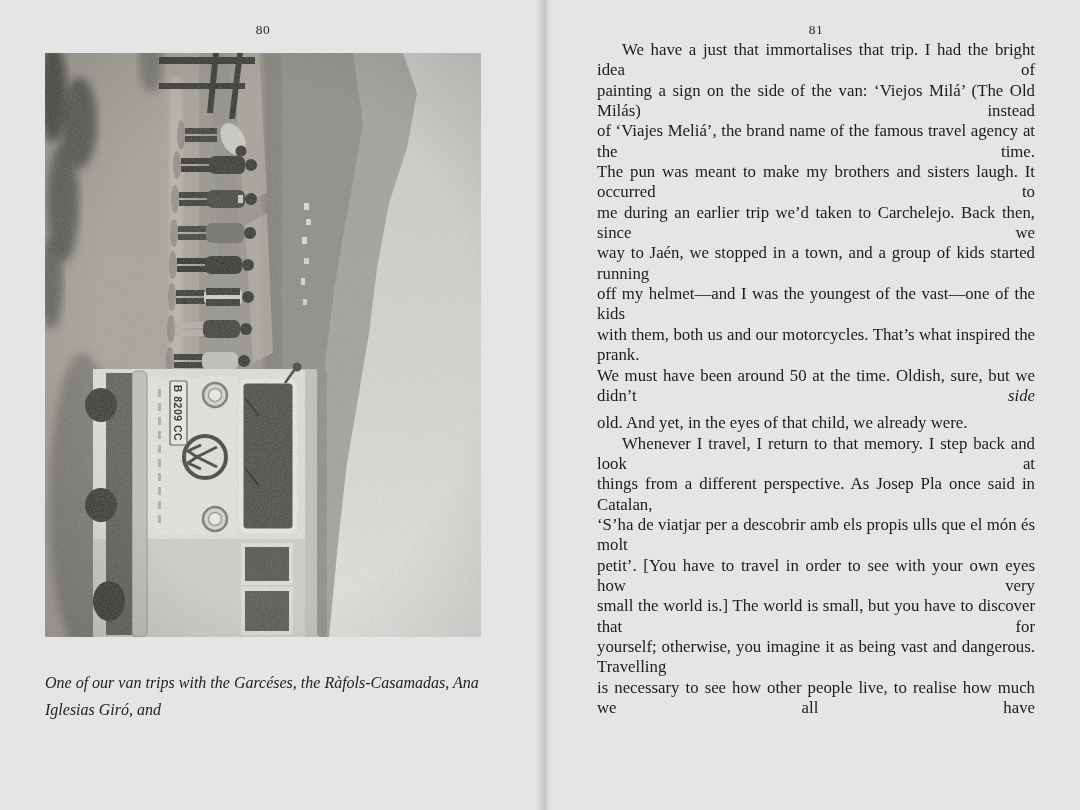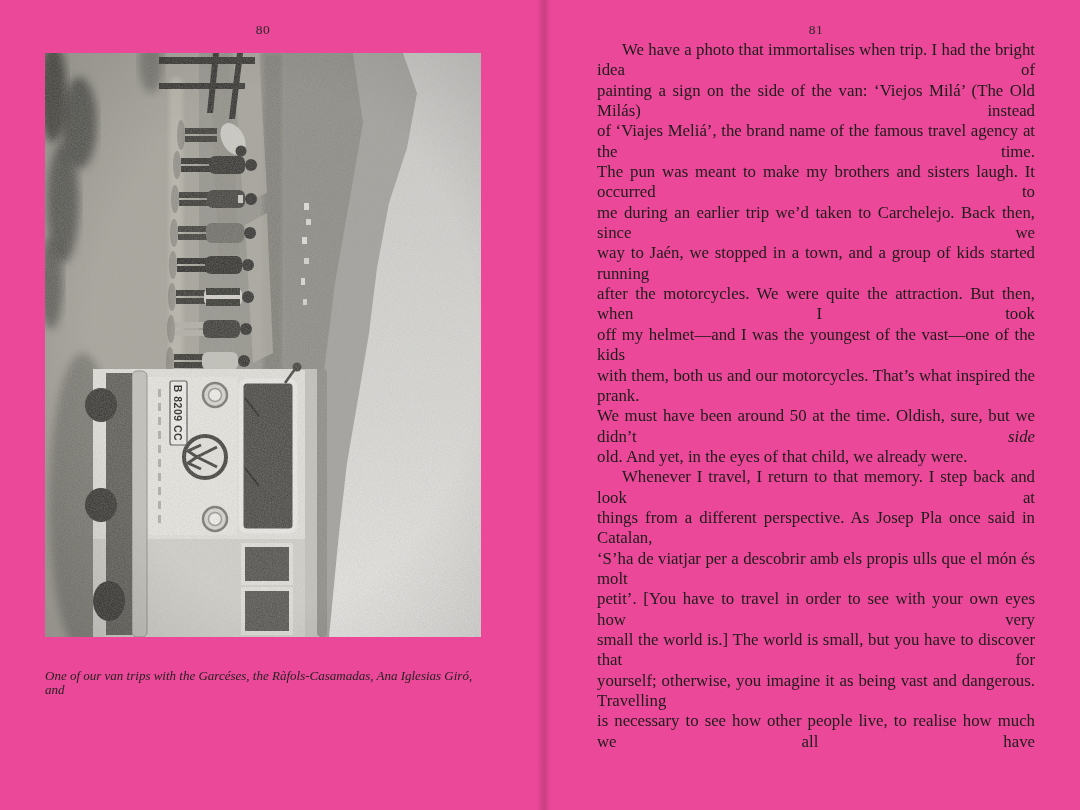--- a/index.html
+++ b/index.html
@@ -1,49 +1,49 @@
 <!DOCTYPE html>
 <html><head>
 <meta charset="utf-8">
 <style>
   html,body{margin:0;padding:0;}
   body{
     width:1080px;height:810px;position:relative;background:#ffffff;
     font-family:"Liberation Serif","DejaVu Serif",serif;color:#1d1c1a;
     overflow:hidden;
   }
-  .spread{position:absolute;inset:0;background:#ec4899;}
+  .spread{position:absolute;inset:0;background:#e5e5e5;}
   .gutter{
     position:absolute;left:536px;top:0;width:18px;height:810px;
     background:linear-gradient(90deg,rgba(0,0,0,0) 0%,rgba(0,0,0,0.12) 40%,rgba(0,0,0,0.13) 52%,rgba(0,0,0,0.03) 72%,rgba(0,0,0,0) 100%);
   }
   .pagenum{
     position:absolute;top:22px;font-size:13.5px;letter-spacing:0.6px;
     text-align:center;color:#2b2a28;
   }
   #pagenum-left{left:45px;width:436px;}
   #pagenum-right{left:597px;width:438px;}
   .photo{
     position:absolute;left:45px;top:53px;width:436px;height:584px;
     overflow:hidden;background:#b9b7b2;
   }
   .photo svg{
     position:absolute;left:50%;top:50%;width:584px;height:436px;
     transform:translate(-50%,-50%) rotate(90deg);
   }
   .caption{
     position:absolute;left:45px;top:669px;width:436px;
-    font-style:italic;font-size:13px;line-height:14px;color:#232220;font-family:Liberation Serif, serif;
+    font-style:italic;font-size:16px;line-height:27px;color:#232220;font-family:Liberation Serif, serif;
   }
   .column{
     position:absolute;left:597px;top:40px;width:438px;
     font-size:16.8px;line-height:20.35px;
   }
   .line{text-align:justify;text-align-last:justify;}
-  .line.lastline{text-align-last:left;}
+  .line.lastline{text-align-last:left;margin-top:7px;}
   .para.indent .line:first-child{text-indent:25px;}
 </style>
 </head>
 <body>
 
 <div class="spread">
 
   <div class="gutter"></div>
 
   <section>
@@ -230,27 +230,26 @@
       <div>One of our van trips with the Garcéses, the Ràfols-Casamadas, Ana Iglesias Giró, and</div>
     </figcaption>
   </section>
 
   <section>
     <div class="pagenum" id="pagenum-right">81</div>
 
     <div class="column">
       <div id="paras-before">
           <div class="para indent">
-            <div class="line">We have a photo that immortalises when trip. I had the bright idea of</div>
+            <div class="line">We have a just that immortalises that trip. I had the bright idea of</div>
             <div class="line">painting a sign on the side of the van: ‘Viejos Milá’ (The Old Milás) instead</div>
             <div class="line">of ‘Viajes Meliá’, the brand name of the famous travel agency at the time.</div>
             <div class="line">The pun was meant to make my brothers and sisters laugh. It occurred to</div>
             <div class="line">me during an earlier trip we’d taken to Carchelejo. Back then, since we</div>
             <div class="line">way to Jaén, we stopped in a town, and a group of kids started running</div>
-            <div class="line">after the motorcycles. We were quite the attraction. But then, when I took</div>
             <div class="line">off my helmet—and I was the youngest of the vast—one of the kids</div>
             <div class="line">with them, both us and our motorcycles. That’s what inspired the prank.</div>
             <div class="line">We must have been around 50 at the time. Oldish, sure, but we didn’t <i>side</i></div>
             <div class="line lastline">old. And yet, in the eyes of that child, we already were.</div>
           </div>
           <div class="para indent">
             <div class="line">Whenever I travel, I return to that memory. I step back and look at</div>
             <div class="line">things from a different perspective. As Josep Pla once said in Catalan,</div>
             <div class="line">‘S’ha de viatjar per a descobrir amb els propis ulls que el món és molt</div>
             <div class="line">petit’. [You have to travel in order to see with your own eyes how very</div>

